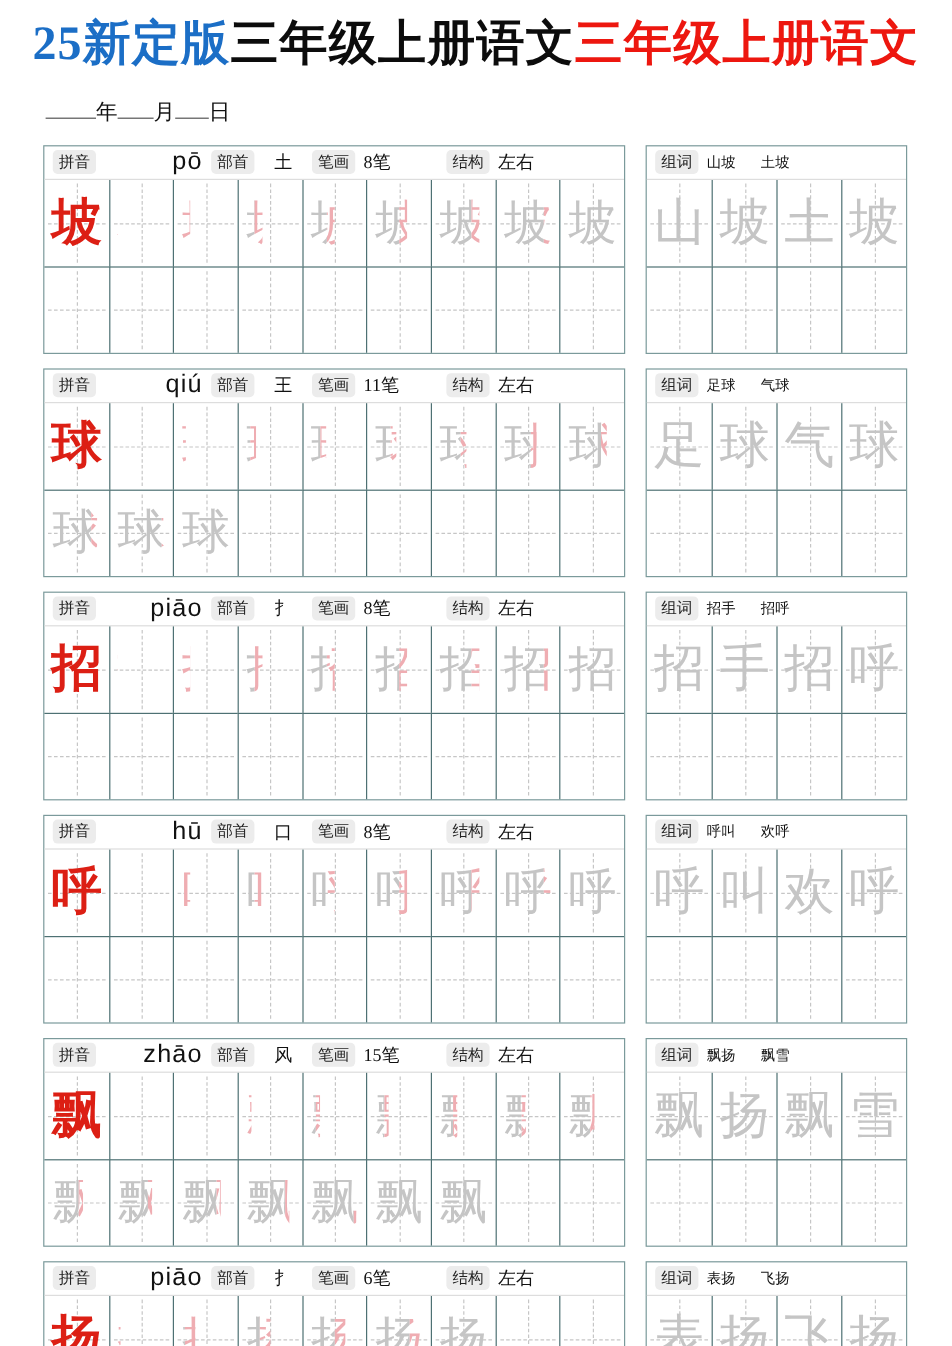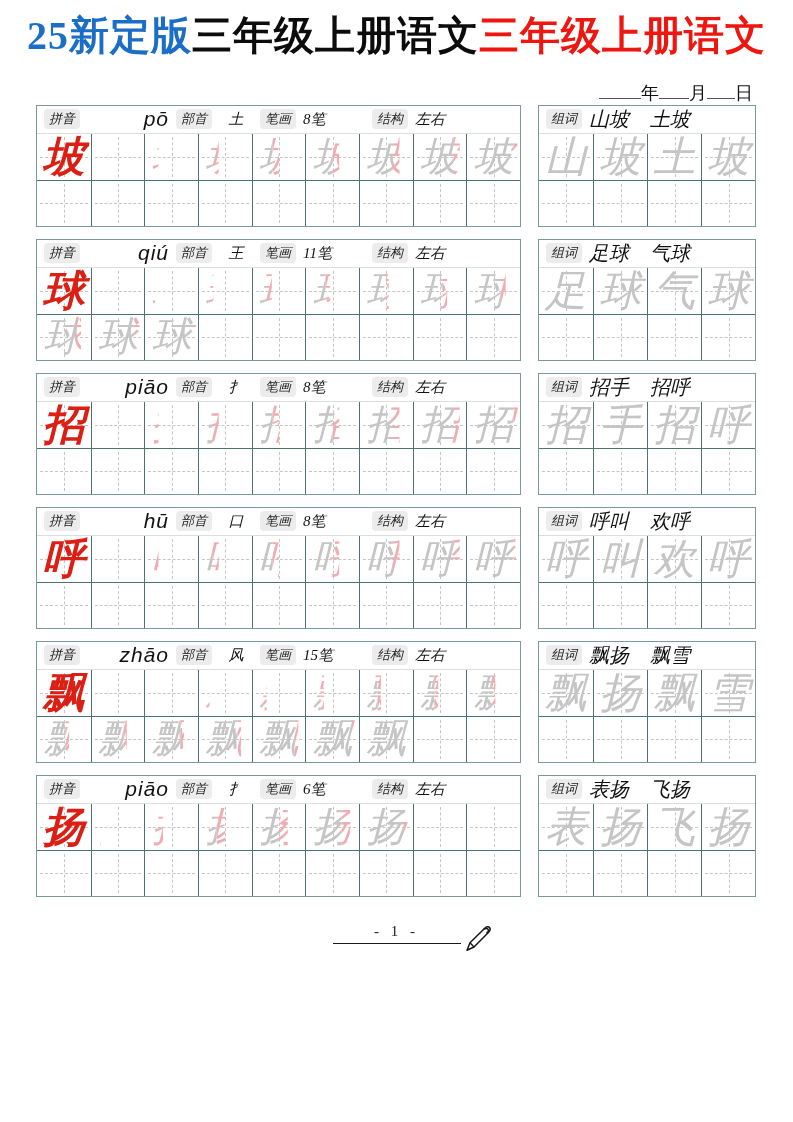--- a/index.html
+++ b/index.html
@@ -7,36 +7,36 @@
   body {
     width:793px; height:1122px; background:#ffffff; overflow:hidden;
     font-family:"Liberation Serif","DejaVu Serif",serif; color:#111; position:relative;
   }
   
   .title { margin:14px 0 4px; text-align:center; font-size:40px; font-weight:700; letter-spacing:1px; line-height:1.1; white-space:nowrap; }
   .title .t-blue { color:#1b6ec6; }
   .title .t-black { color:#0c0c0c; }
   .title .t-red { color:#ed170f; }
   
-  .info { display:flex; justify-content:space-between; align-items:flex-end; margin:22px 40px 0 38px; font-size:18px;flex-direction:column; }
+  .info { display:flex; justify-content:space-between; align-items:flex-start; margin:22px 40px 16px 38px; font-size:18px;flex-direction:column; }
   .blank { display:inline-block; border-bottom:1.5px solid #555; height:1.05em; vertical-align:baseline; }
   .b40{width:42px;} .b30{width:30px;} .b28{width:28px;} .b36{width:38px;} .bname{width:122px;}
   .info .gap { display:inline-block; width:16px; }
   
-  .brow { display:flex; gap:17px; margin:0 37px 12px 36px; height:122px;font-style:italic; }
+  .brow { display:flex; gap:17px; margin:0 37px 12px 36px; height:174px; }
   .block { border:1.5px solid #7b9a9b; display:flex; flex-direction:column; background:#fff; }
   .block.left { width:485px; flex:none; }
   .block.right { flex:1; }
   .bheader { height:28px; flex:none; display:flex; align-items:center; padding:0 7px; border-bottom:1px solid #ddd; font-size:15px; gap:7px; white-space:nowrap; }
   .badge { background:#ececec; border-radius:4px; padding:1px 5px; font-size:13px; color:#222; flex:none; }
   .pinyin { font-family:"Liberation Sans","DejaVu Sans",sans-serif; font-size:21px; flex:0 0 82px; letter-spacing:1px;text-align:right; }
   .val { font-size:15px; }
   .val.radical { flex:0 0 34px; text-align:center; }
   .val.strokes { flex:0 0 62px; }
-  .word-label { margin-right:14px; font-size:20px; }
+  .word-label { margin-right:14px; font-size:12px; }
   .grid { flex:1; display:grid; }
   .g9 { grid-template-columns:repeat(9,1fr); grid-template-rows:1fr 1fr; }
   .g4 { grid-template-columns:repeat(4,1fr); grid-template-rows:1fr 1fr; }
   .cell { position:relative; border-left:1.5px solid #4e7173; border-top:1.5px solid #4e7173; }
   .cell.c0 { border-left:none; }
   .cell.r0 { border-top:none; }
   .cell::before { content:""; position:absolute; top:3px; bottom:3px; left:50%; border-left:1px dashed #c6c6c6; }
   .cell::after  { content:""; position:absolute; left:3px; right:3px; top:50%; border-top:1px dashed #c6c6c6; }
   .ch { position:absolute; inset:0; display:flex; align-items:center; justify-content:center; font-size:42px; line-height:1; z-index:1; }
   .ch.red  { color:#dc1f14; font-weight:700; }

